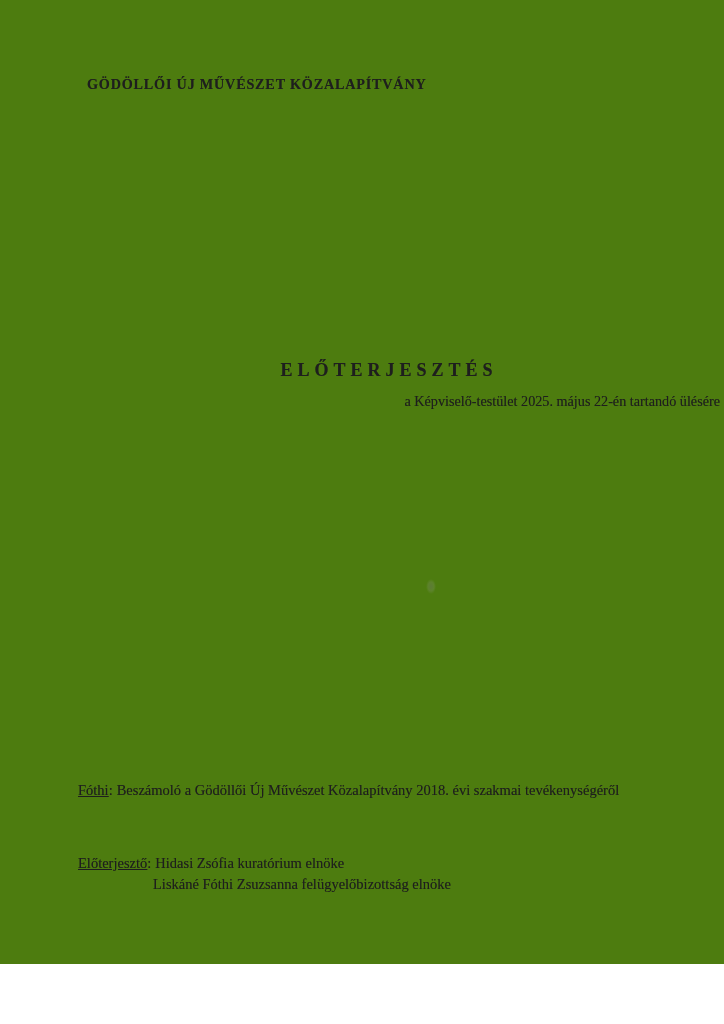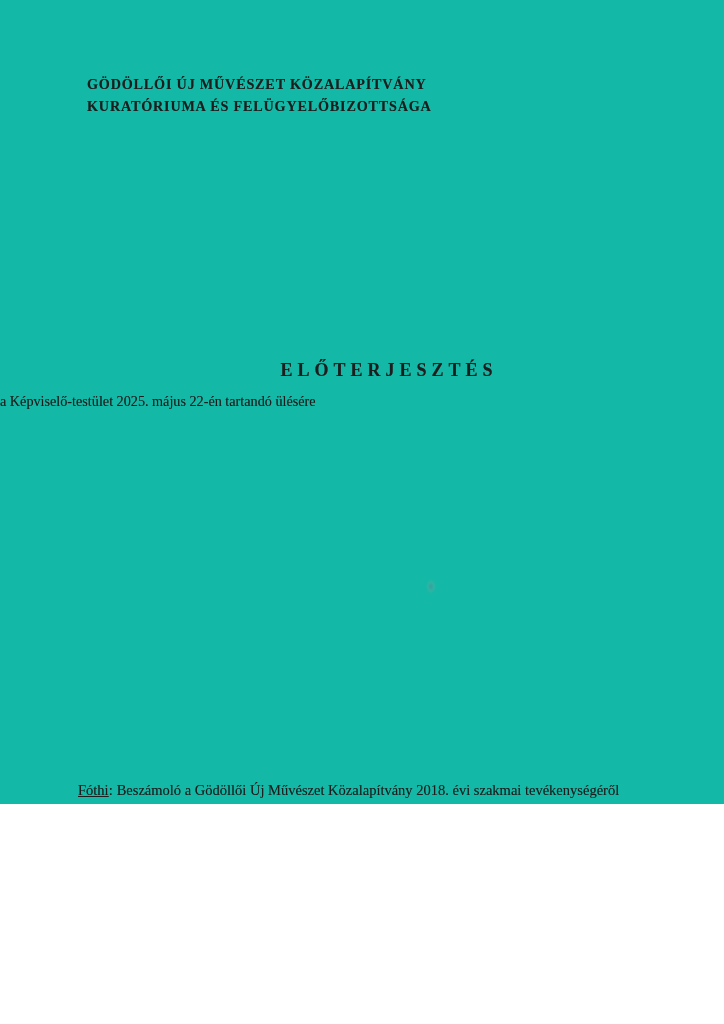--- a/index.html
+++ b/index.html
@@ -3,22 +3,22 @@
 <meta charset="utf-8">
 <style>
   html, body {
     margin: 0;
     padding: 0;
     background: #ffffff;
   }
   .page {
     position: relative;
     width: 724px;
-    height: 804px;
-    background: #14b8a6;
+    height: 964px;
+    background: #4d7c0f;
     overflow: hidden;
     font-family: "Liberation Serif", "DejaVu Serif", serif;
     color: #1e1e1e;
   }
   .scan-text {
     text-shadow: 0 0 0.6px rgba(25,25,25,0.45);
   }
   .org-header {
     position: absolute;
     left: 87px;
@@ -39,21 +39,21 @@
     font-weight: bold;
     letter-spacing: 5px;
     white-space: nowrap;
     padding-left: 32px;
   }
   .subtitle {
     position: absolute;
     left: 0;
     top: 393px;
     width: 720px;
-    text-align: left;
+    text-align: right;
     font-size: 14.2px;
     white-space: nowrap;
   }
   .smudge {
     position: absolute;
     left: 426px;
     top: 579px;
     width: 10px;
     height: 15px;
     background: radial-gradient(closest-side, rgba(120,120,125,0.35), rgba(160,160,165,0.18) 60%, rgba(255,255,255,0) 100%);
@@ -100,32 +100,35 @@
       rgba(150,150,158,0.45) 6px 7px, rgba(255,255,255,0) 7px 12px);
   }
 </style>
 </head>
 <body>
 
 <div class="page">
 
   <header class="org-header scan-text">
     <div>GÖDÖLLŐI ÚJ MŰVÉSZET KÖZALAPÍTVÁNY</div>
-    <div>KURATÓRIUMA ÉS FELÜGYELŐBIZOTTSÁGA</div>
   </header>
 
   <div class="title scan-text">ELŐTERJESZTÉS</div>
 
   <div class="subtitle scan-text">a Képviselő-testület 2025. május 22-én tartandó ülésére</div>
 
   <div class="smudge"></div>
 
   <div class="subject scan-text">
     <p class="line"><span class="label">Fóthi</span><span>:</span><span class="after-colon">Beszámoló a Gödöllői Új Művészet Közalapítvány 2018. évi szakmai tevékenységéről</span></p>
   </div>
 
+  <div class="presenter scan-text">
+    <p class="line"><span class="label">Előterjesztő</span><span>:</span><span class="after-colon">Hidasi Zsófia kuratórium elnöke</span></p>
+    <p class="line indent">Liskáné Fóthi Zsuzsanna felügyelőbizottság elnöke</p>
+  </div>
 
   <div>
     <div class="dotrow r1"></div>
     <div class="dotrow r2"></div>
   </div>
 
 </div>
 
 </body></html>

